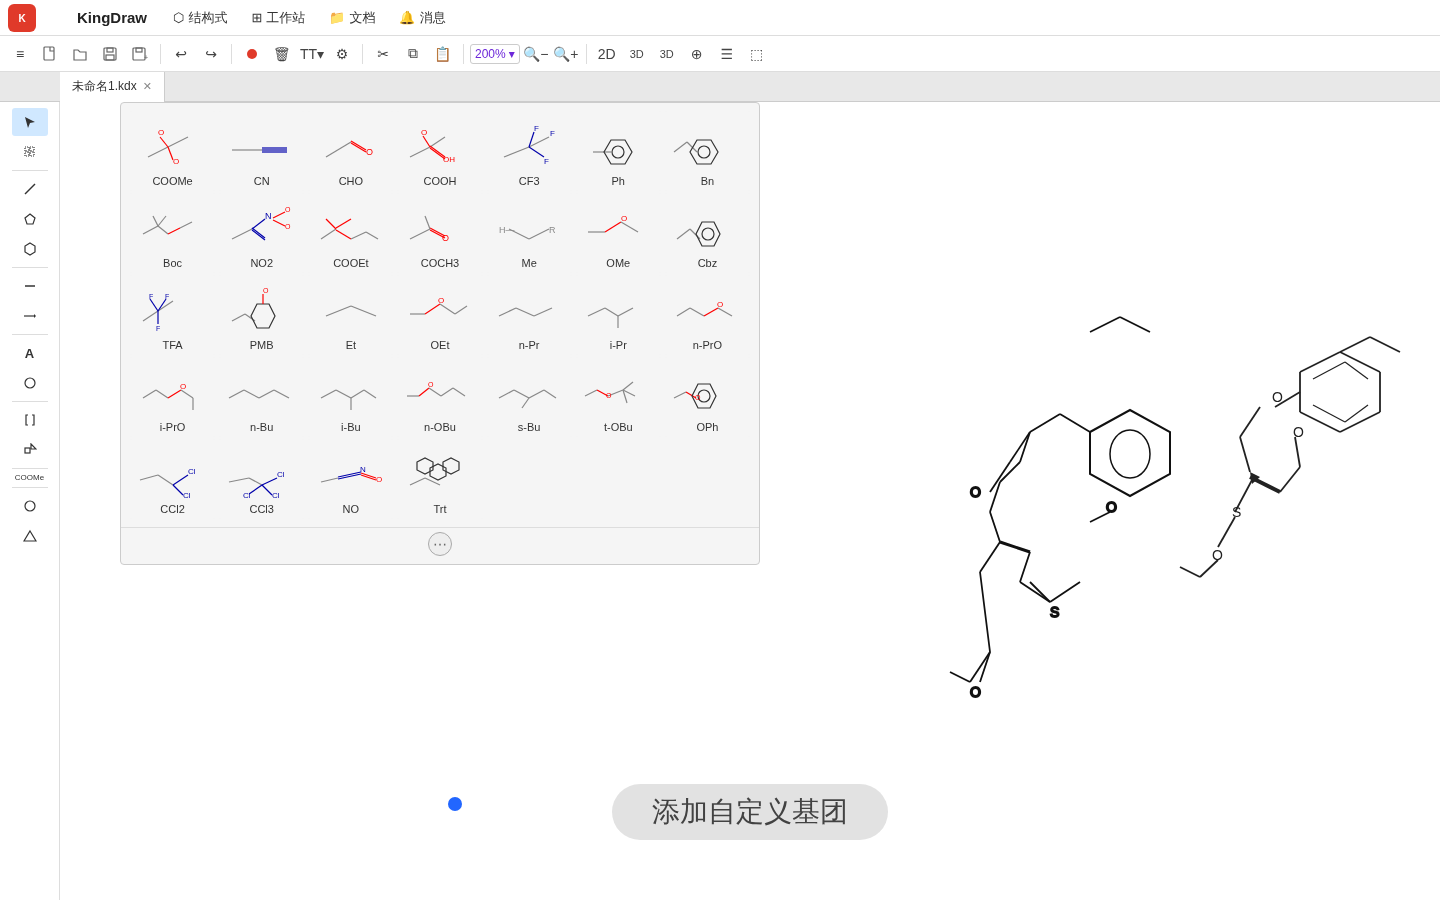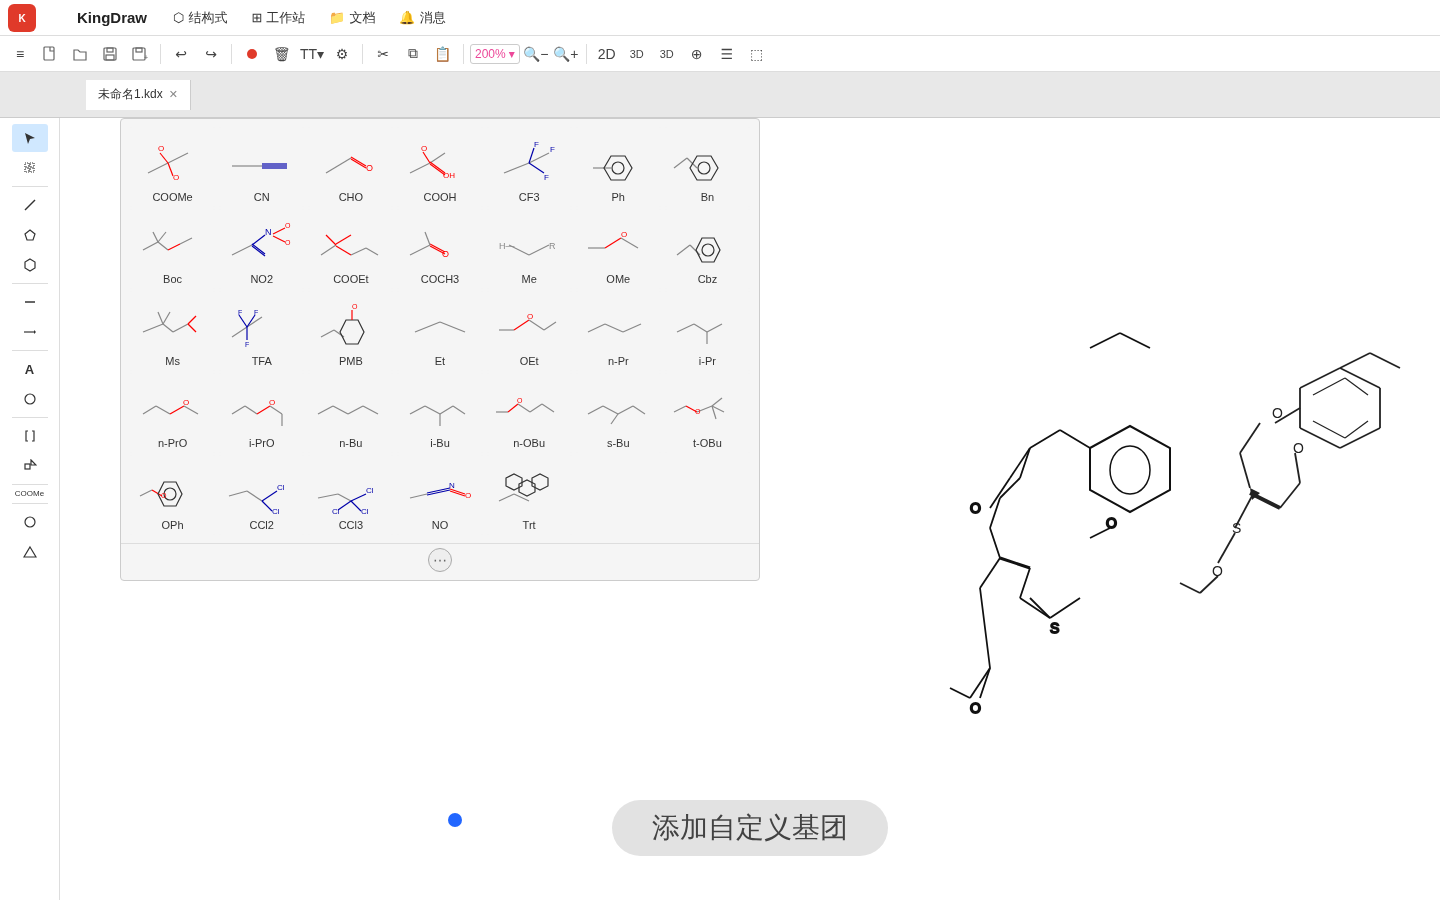--- a/index.html
+++ b/index.html
@@ -27,27 +27,27 @@
       border-bottom: 1px solid #ddd; padding: 0 6px; gap: 2px;
     }
     .toolbar-btn {
       width: 28px; height: 28px; display: flex; align-items: center; justify-content: center;
       border: none; background: transparent; cursor: pointer; border-radius: 3px;
       font-size: 14px; color: #444;
     }
     .toolbar-sep { width: 1px; height: 20px; background: #ddd; margin: 0 4px; }
     .zoom-select {
       display: flex; align-items: center; border: 1px solid #ccc; border-radius: 3px;
-      padding: 2px 4px; font-size: 12px; cursor: pointer; background: #fff; color: #ec4899;
+      padding: 2px 4px; font-size: 12px; cursor: pointer; background: #fff; color: #6d28d9;
     }
 
     
     #tabbar {
-      display: flex; align-items: center; height: 46px; background: #e8e8e8;
-      border-bottom: 1px solid #ccc; padding-left: 86px;
+      display: flex; align-items: center; height: 30px; background: #e8e8e8;
+      border-bottom: 1px solid #ccc; padding-left: 60px;
     }
     .tab {
       display: flex; align-items: center; gap: 6px; padding: 0 12px; height: 30px;
       background: #fff; border-right: 1px solid #ccc; font-size: 12px; cursor: pointer; color: #333;
     }
     .tab .close-tab { font-size: 11px; color: #888; cursor: pointer; }
 
     
     #main { display: flex; height: calc(900px - 102px); }
 
@@ -478,34 +478,20 @@
             <svg width="70" height="50" viewBox="0 0 70 50">
               <line x1="5" y1="35" x2="18" y2="25" stroke="#888" stroke-width="1.2"></line>
               <line x1="18" y1="25" x2="28" y2="35" stroke="#888" stroke-width="1.2"></line>
               <polygon points="30,18 42,18 48,30 42,42 30,42 24,30" fill="none" stroke="#333" stroke-width="1.2"></polygon>
               <circle cx="36" cy="30" r="6" fill="none" stroke="#333" stroke-width="1.2"></circle>
             </svg>
           </div>
           <span class="fg-label">Cbz</span>
         </div>
 
-        <div class="fg-item">
-          <div class="fg-structure">
-            <svg width="70" height="50" viewBox="0 0 70 50">
-              <line x1="5" y1="30" x2="25" y2="22" stroke="#888" stroke-width="1.2"></line>
-              <line x1="25" y1="22" x2="35" y2="30" stroke="#888" stroke-width="1.2"></line>
-              <line x1="25" y1="22" x2="20" y2="10" stroke="#888" stroke-width="1.2"></line>
-              <line x1="25" y1="22" x2="32" y2="10" stroke="#888" stroke-width="1.2"></line>
-              <line x1="35" y1="30" x2="50" y2="22" stroke="#888" stroke-width="1.2"></line>
-              <line x1="50" y1="22" x2="58" y2="30" stroke="#f00" stroke-width="1.2"></line>
-              <line x1="50" y1="22" x2="58" y2="14" stroke="#f00" stroke-width="1.2"></line>
-            </svg>
-          </div>
-          <span class="fg-label">Ms</span>
-        </div>
 
 
 
         <div class="fg-item">
           <div class="fg-structure">
             <svg width="70" height="50" viewBox="0 0 70 50">
               <line x1="5" y1="35" x2="20" y2="25" stroke="#888" stroke-width="1.2"></line>
               <line x1="20" y1="25" x2="35" y2="15" stroke="#888" stroke-width="1.2"></line>
               <line x1="20" y1="25" x2="12" y2="13" stroke="#00a" stroke-width="1.2"></line>
               <line x1="20" y1="25" x2="28" y2="13" stroke="#00a" stroke-width="1.2"></line>

